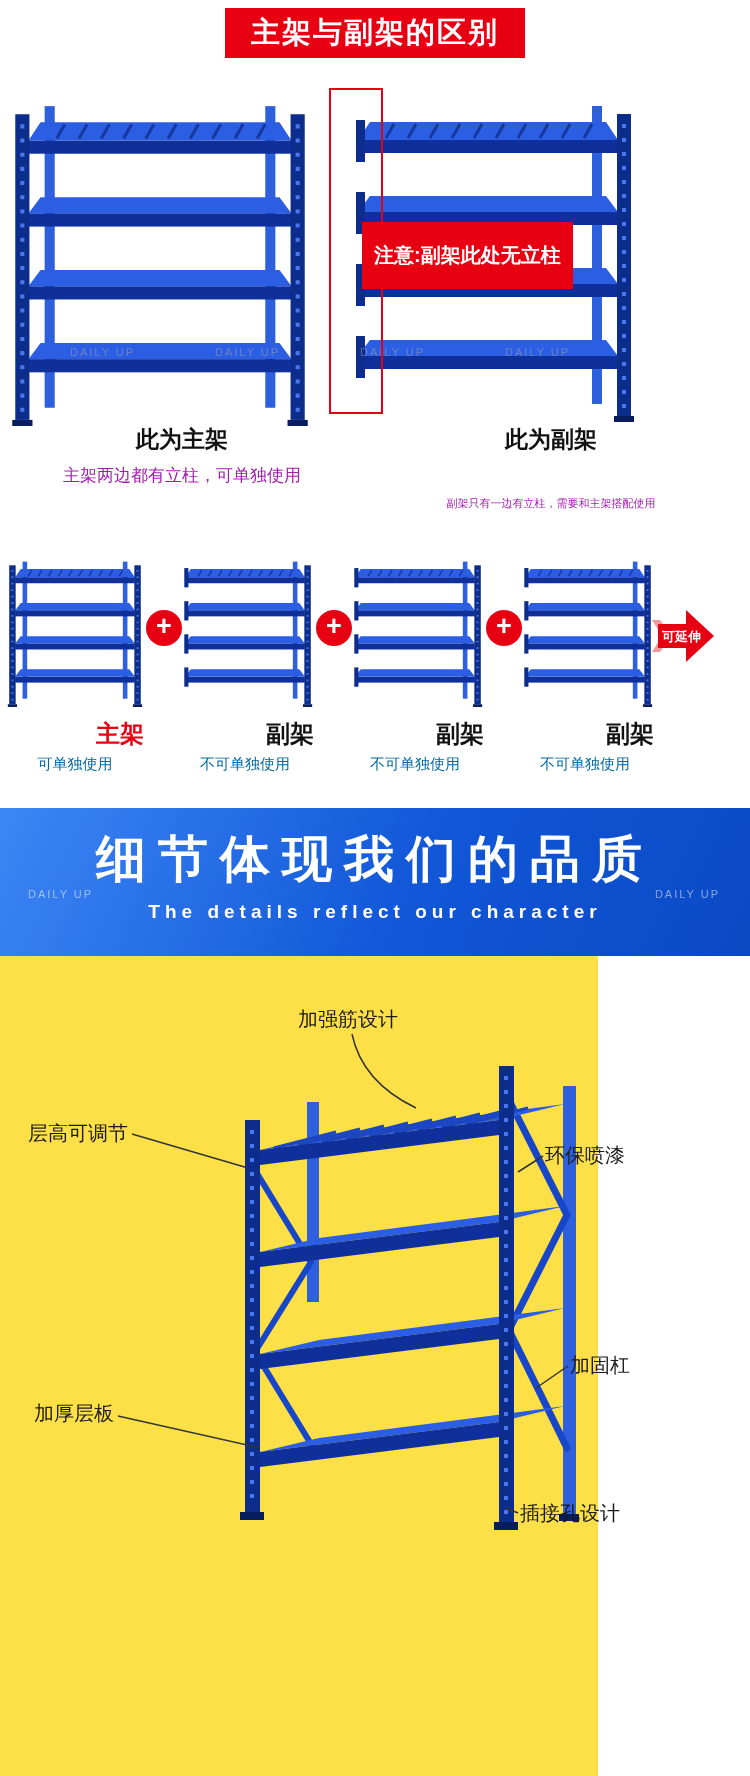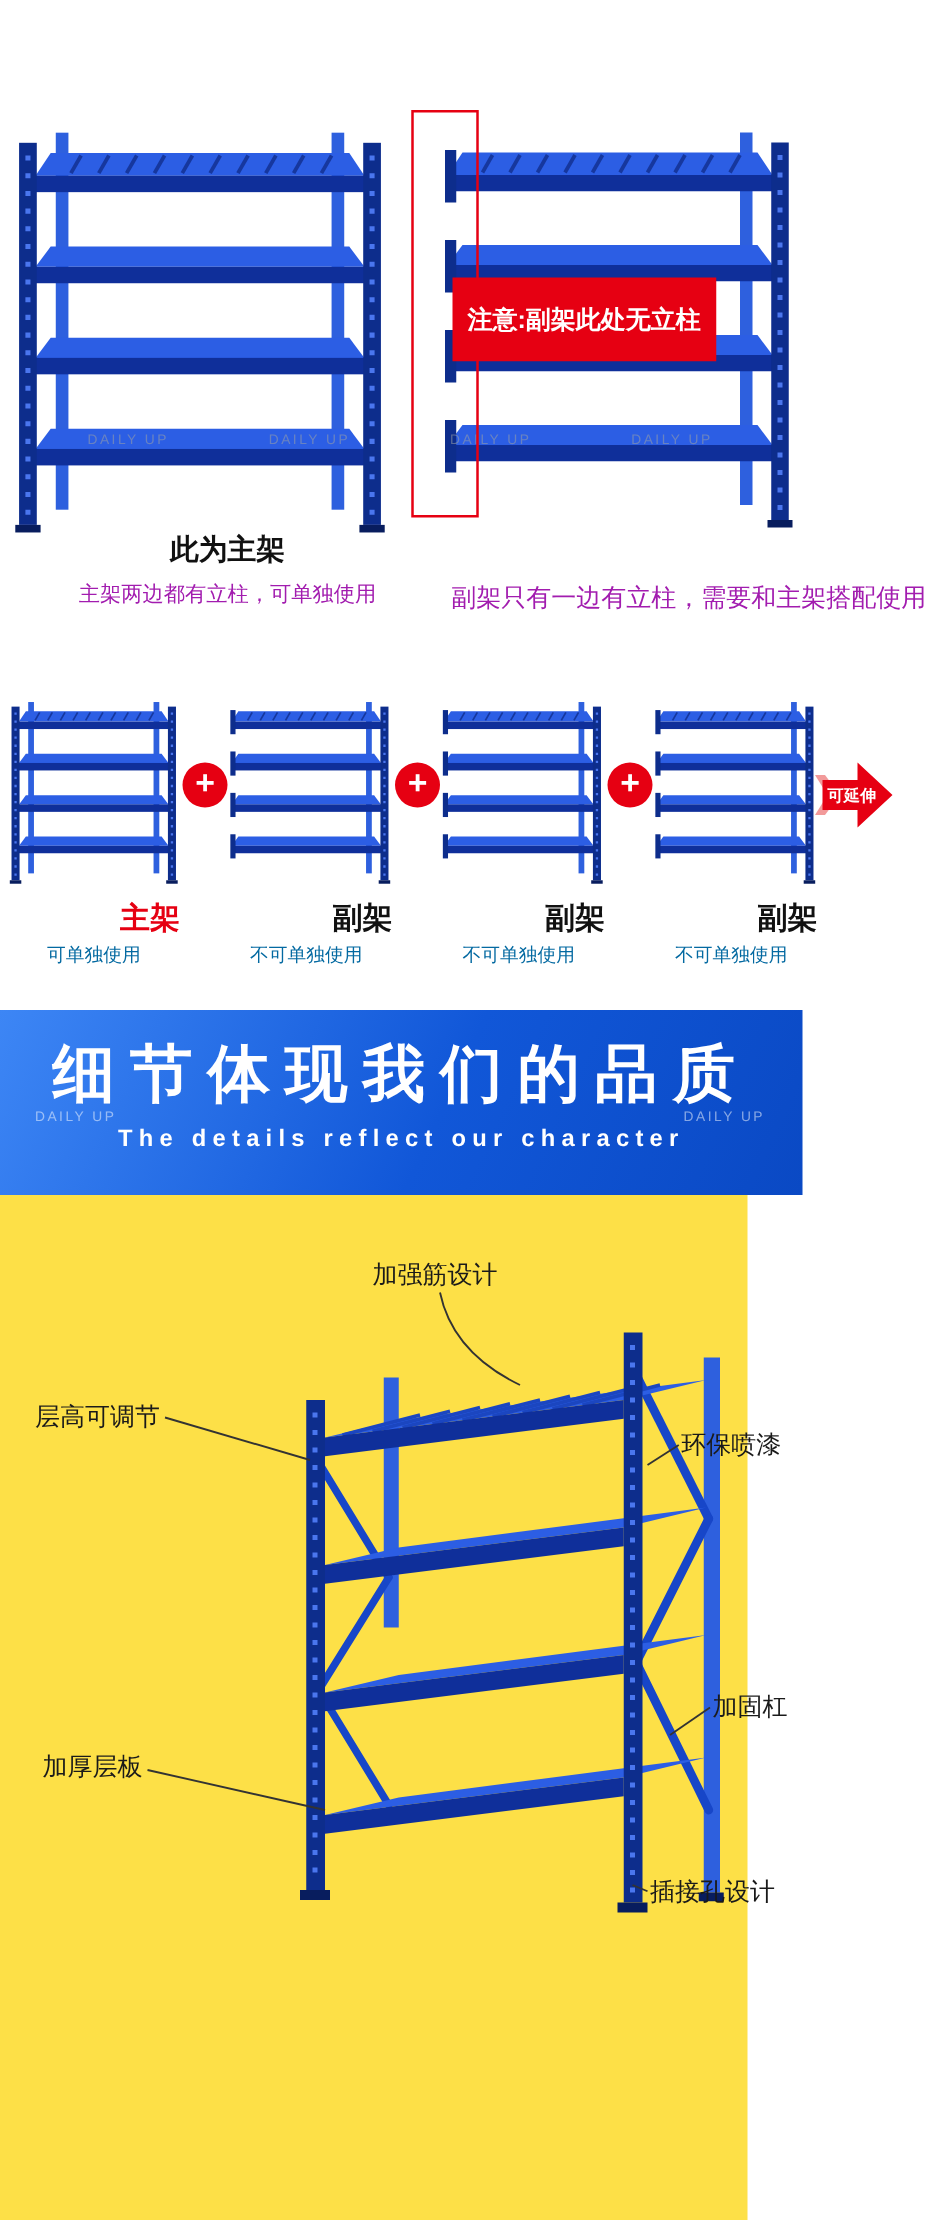--- a/index.html
+++ b/index.html
@@ -18,37 +18,37 @@
   .rack-sub-fig  { position:absolute; left:338px; top:6px; }
   .highlight-box { position:absolute; left:329px; top:0px; width:54px; height:326px;
     border:2px solid var(--accent-red,#e60012); }
   .notice-badge { position:absolute; left:362px; top:134px; background:var(--accent-red,#e60012);
     color:#fff; font-size:20px; font-weight:bold; padding:20px 12px; white-space:nowrap; }
   .cap { position:absolute; text-align:center;padding-left:34px; }
   .cap-left  { left:0px;   top:336px; width:330px; }
   .cap-right { left:318px; top:336px; width:432px; }
   .cap-title { font-size:23px; font-weight:bold; color:#111; }
   .cap-desc  { font-size:17px; margin-top:9px; color:#a21caf; }
-  .cap-right .cap-desc { font-size:20px;margin-top:41px; }
+  .cap-right .cap-desc { font-size:11px;margin-top:41px; }
   .wm-gray { position:absolute; font-size:11px; letter-spacing:2px; color:#9aa0a6; opacity:.55; white-space:nowrap; }
 
   
   .ext { position:absolute; top:556px; left:0; width:750px; height:240px; }
   .ext-unit { position:absolute; top:0; width:138px; text-align:center; }
   .ext-unit svg { display:block; margin:0 auto; }
   .ext-label { font-size:24px; font-weight:bold; margin-top:10px; color:#111;text-align:right; }
   .ext-label.red { color:var(--accent-red,#e60012); }
   .ext-desc { font-size:15px; margin-top:5px; color:#0369a1; }
   .plus-circle { position:absolute; top:54px; width:36px; height:36px; border-radius:50%;
     background:var(--accent-red,#e60012); color:#fff; font-size:27px; font-weight:bold;
     line-height:33px; text-align:center; }
   .ext-arrow { position:absolute; left:652px; top:44px; }
 
   
-  .banner { position:absolute; top:808px; left:0; width:642px; height:148px; overflow:hidden;
+  .banner { position:absolute; top:808px; left:0; width:750px; height:148px; overflow:hidden;
     background:linear-gradient(115deg,#3d86f5 0%, var(--banner-blue,#1157d8) 55%, #0a49c4 100%);
     text-align:center; color:#fff; }
   .banner-title { margin-top:18px; font-size:50px; font-weight:bold; letter-spacing:12px; white-space:nowrap; }
   .banner-sub { margin-top:8px; font-size:19px; font-weight:bold; letter-spacing:5px; white-space:nowrap; }
   .banner .wm-white { position:absolute; font-size:11px; letter-spacing:2px; color:rgba(255,255,255,.5); }
 
   
   .details { position:absolute; top:956px; left:0; width:598px; height:820px; background:#fde047; }
   .detail-rack { position:absolute; left:95px; top:44px; }
   .leader-svg { position:absolute; left:0; top:0; width:750px; height:820px; pointer-events:none; }
@@ -165,20 +165,21 @@
       <line x1="411" y1="76" x2="411" y2="515" stroke="#4a76ee" stroke-width="4" stroke-dasharray="4 10"></line>
       <rect x="145" y="512" width="24" height="8" fill="#081d5e"></rect>
       <rect x="399" y="522" width="24" height="8" fill="#081d5e"></rect>
       <rect x="464" y="514" width="20" height="7" fill="#081d5e"></rect>
     </symbol>
   </defs>
 </svg>
 
 <div class="page">
 
+  <div class="title-banner">主架与副架的区别</div>
 
   <div class="compare">
     <svg class="rack-main-fig" width="304" height="334">
         <use href="#rack-main"></use>
       </svg>
     <svg class="rack-sub-fig" width="300" height="330">
         <use href="#rack-sub"></use>
       </svg>
 
     <span class="wm-gray" style="left:70px; top:258px;">DAILY UP</span>
@@ -187,20 +188,21 @@
     <span class="wm-gray" style="left:505px; top:258px;">DAILY UP</span>
 
     <div class="highlight-box"></div>
     <div class="notice-badge">注意:副架此处无立柱</div>
 
     <div class="cap cap-left">
       <div class="cap-title">此为主架</div>
       <div class="cap-desc">主架两边都有立柱，可单独使用</div>
     </div>
     <div class="cap cap-right">
+      <div class="cap-title">此为副架</div>
       <div class="cap-desc">副架只有一边有立柱，需要和主架搭配使用</div>
     </div>
   </div>
 
   <div class="ext">
     <div class="ext-unit" style="left:6px;">
       <svg width="138" height="152">
           <use href="#rack-main"></use>
         </svg>
       <div class="ext-label red">主架</div>

